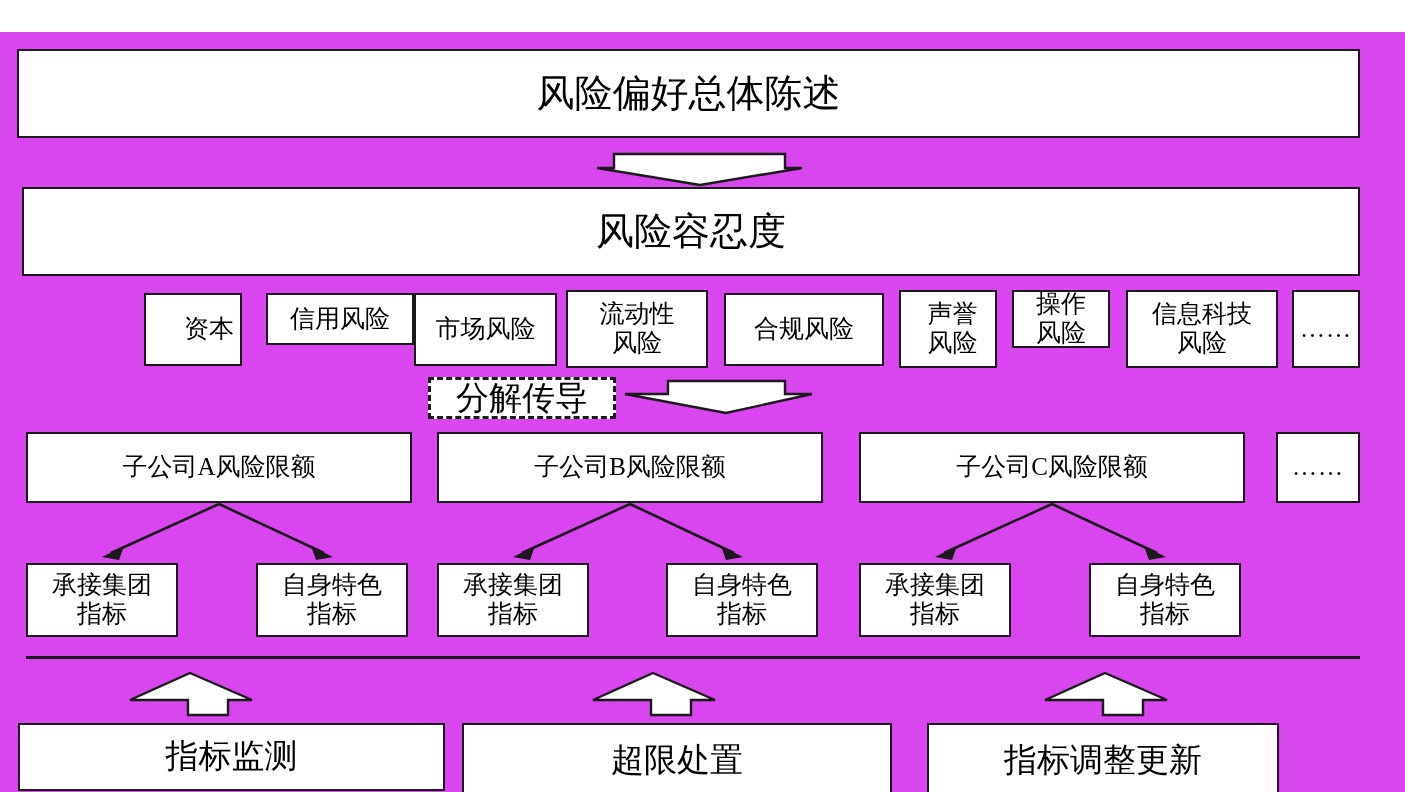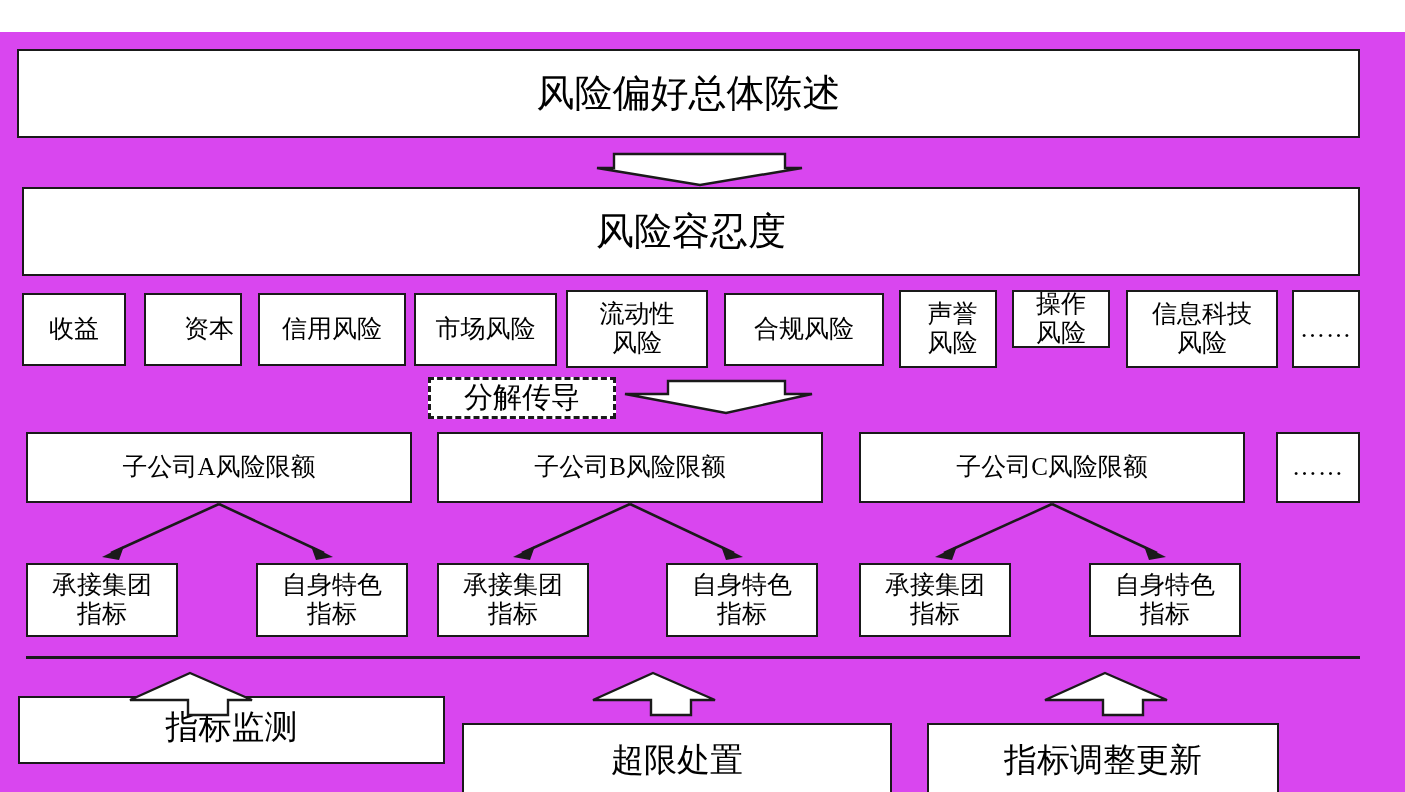--- a/index.html
+++ b/index.html
@@ -51,21 +51,21 @@
     letter-spacing: 1px;
   }
   .dashed {
     position: absolute;
     box-sizing: border-box;
     border: 3px dashed #1a1a1a;
     background: #ffffff;
     display: flex;
     align-items: center;
     justify-content: center;
-    font-size: 29px;
+    font-size: 33px;
   }
   .sep {
     position: absolute;
     background: #1a1a1a;
   }
   svg.ovl {
     position: absolute;
     left: 0;
     top: 0;
     width: 1405px;
@@ -75,23 +75,22 @@
 </style>
 </head>
 <body>
 
 <div id="canvas">
 
   <div class="box band" style="left:17px; top:17px; width:1343px; height:89px;">风险偏好总体陈述</div>
 
   <div class="box band" style="left:22px; top:155px; width:1338px; height:89px;">风险容忍度</div>
 
-  <div class="box risk" style="left:22px;  top:261px; width:104px; height:73px;">收益</div>
   <div class="box risk" style="left:144px; top:261px; width:98px;  height:73px;padding-left:32px;">资本</div>
-  <div class="box risk" style="left:258px; top:261px; width:148px; height:73px;">信用风险</div>
+  <div class="box risk" style="left:266px; top:261px; width:148px; height:52px;">信用风险</div>
   <div class="box risk" style="left:414px; top:261px; width:143px; height:73px;">市场风险</div>
   <div class="box risk" style="left:566px; top:258px; width:142px; height:78px;">流动性
 风险</div>
   <div class="box risk" style="left:724px; top:261px; width:160px; height:73px;">合规风险</div>
   <div class="box risk" style="left:899px; top:258px; width:98px;  height:78px;padding-left:9px;">声誉
 风险</div>
   <div class="box risk" style="left:1012px;top:258px; width:98px;  height:58px;">操作
 风险</div>
   <div class="box risk" style="left:1126px;top:258px; width:152px; height:78px;">信息科技
 风险</div>
@@ -114,21 +113,21 @@
   <div class="box leaf" style="left:666px; top:531px; width:152px; height:74px;">自身特色
 指标</div>
 
   <div class="box leaf" style="left:859px; top:531px; width:152px; height:74px;">承接集团
 指标</div>
   <div class="box leaf" style="left:1089px;top:531px; width:152px; height:74px;">自身特色
 指标</div>
 
   <div class="sep" style="left:26px; top:624px; width:1334px; height:3px;"></div>
 
-  <div class="box bottom" style="left:18px;  top:664px; width:427px; height:68px;font-family:Liberation Mono, monospace;">指标监测</div>
+  <div class="box bottom" style="left:18px;  top:691px; width:427px; height:68px;">指标监测</div>
   <div class="box bottom" style="left:462px; top:691px; width:430px; height:76px;">超限处置</div>
   <div class="box bottom" style="left:927px; top:691px; width:352px; height:76px;">指标调整更新</div>
 
   <svg class="ovl" viewBox="0 0 1405 792">
 
     <polygon points="614,122 614,136 597,136 700,153 802,136 785,136 785,122" fill="#ffffff" stroke="#1a1a1a" stroke-width="2.4" stroke-linejoin="miter"></polygon>
 
     <polygon points="668,349 668,362 625,362 726,381 812,362 785,362 785,349" fill="#ffffff" stroke="#1a1a1a" stroke-width="2.4" stroke-linejoin="miter"></polygon>
 
     <g>

